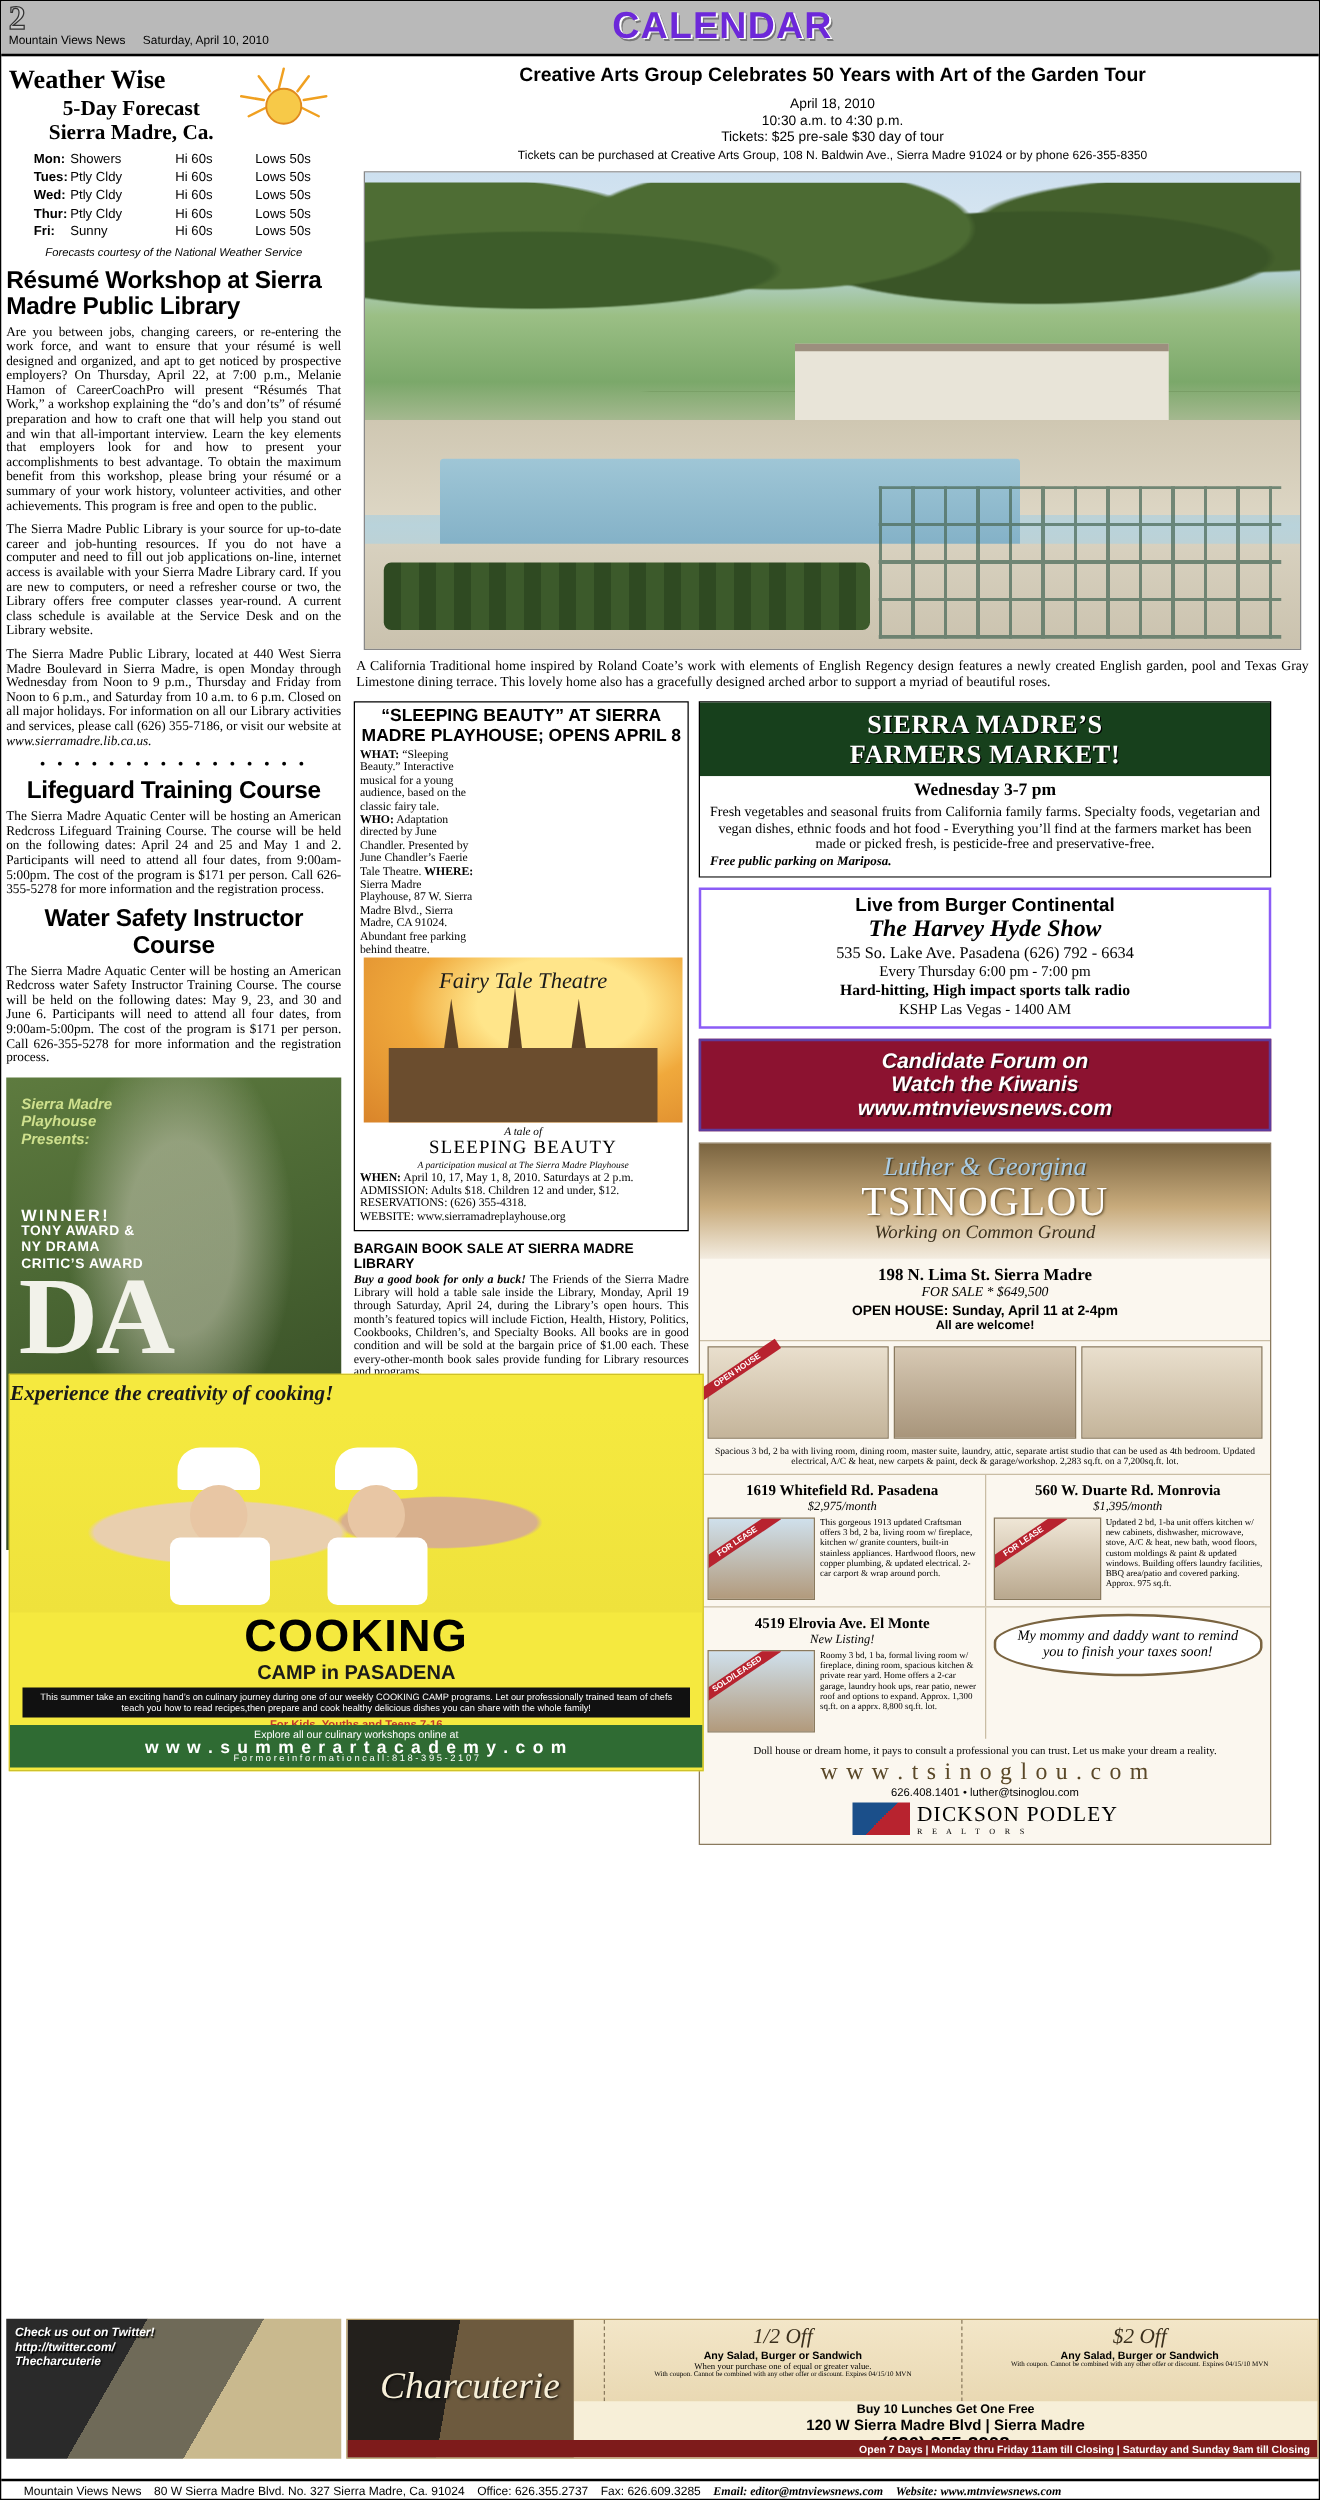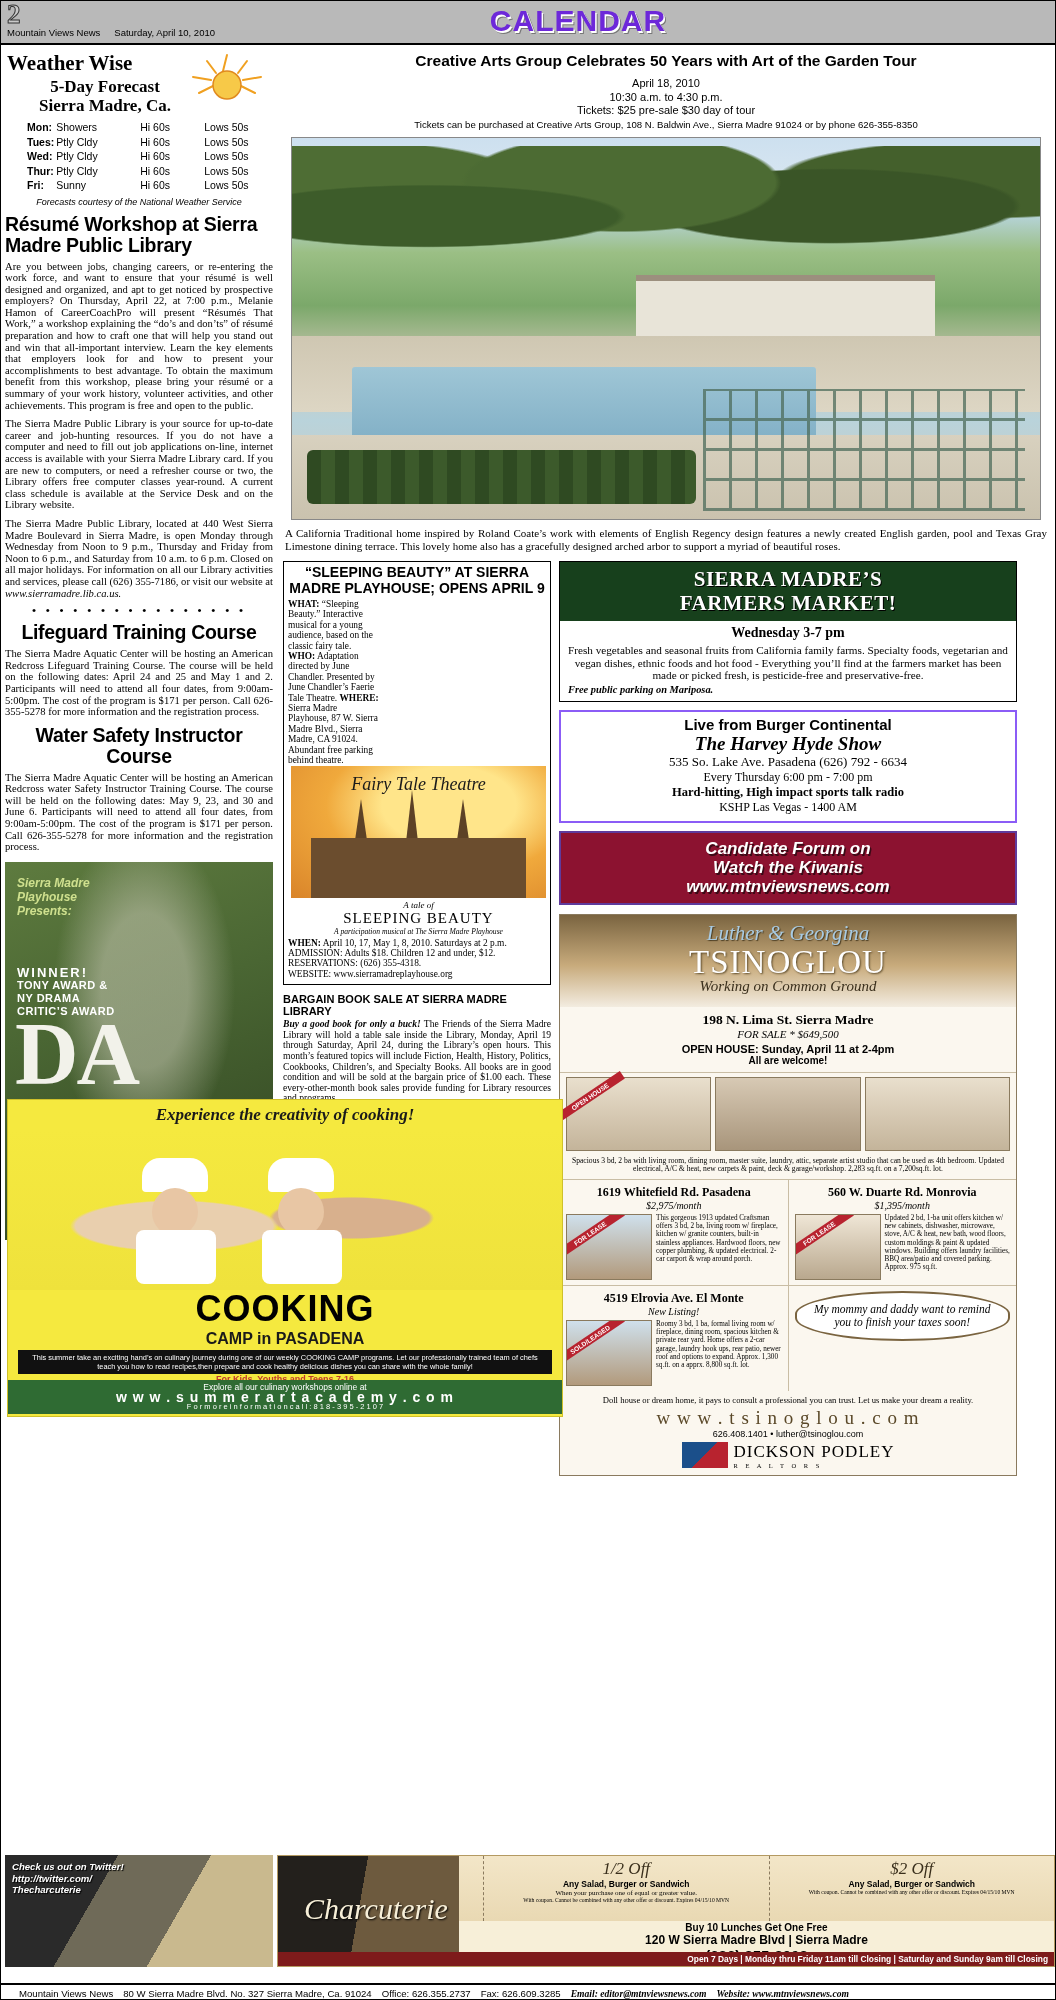--- a/index.html
+++ b/index.html
@@ -168,21 +168,21 @@
   .da-cred { position:absolute; top:276px; right:14px; text-align:center;
     font-family:"Liberation Sans", sans-serif; color:#fff; font-size:10px; line-height:12px; }
   .da-cred b { font-size:14px; }
   .da-now { position:absolute; bottom:6px; right:14px; text-align:center;
     font-family:"Liberation Sans", sans-serif; color:#ffe9a8; font-weight:bold; font-size:10.5px; line-height:12px; }
   .da-now .ital { font-style:italic; font-size:12px; color:#fff; }
 
   
   .cook-ad { margin-top:10px; width:556px; height:318px; position:relative; overflow:hidden;
     background:#f5e93f; border:1px solid #cfc12a; }
-  .cook-top { text-align:center; font-family:"Liberation Serif", serif; font-style:italic;
+  .cook-top { text-align:left; font-family:"Liberation Serif", serif; font-style:italic;
     font-weight:bold; font-size:17px; padding:5px 0 2px 0; color:#1a1a1a; }
   .cook-photo { position:absolute; top:30px; left:0; width:100%; height:160px;
     background:radial-gradient(ellipse at 30% 60%, #e9cfae 0 18%, transparent 19%),
                radial-gradient(ellipse at 62% 55%, #d8b08d 0 16%, transparent 17%),
                linear-gradient(#f5e93f, #efe23c); }
   .chef { position:absolute; bottom:6px; width:96px; height:126px; }
   .chef .hat { position:absolute; top:0; left:14px; width:66px; height:34px; background:#fff; border-radius:18px 18px 4px 4px; }
   .chef .head { position:absolute; top:30px; left:24px; width:46px; height:48px; background:#e8c6a4; border-radius:50%; }
   .chef .body { position:absolute; top:72px; left:8px; width:80px; height:54px; background:#fff; border-radius:8px; }
   .cook-logo { position:absolute; top:188px; left:0; width:100%; text-align:center; }
@@ -400,21 +400,21 @@
         <div class="ph-patio"></div>
         <div class="ph-chairs"></div>
         <div class="ph-hedge"></div>
       </div>
       <div class="photo-cap">A California Traditional home inspired by Roland Coate’s work with elements of English Regency design features a newly created English garden, pool and Texas Gray Limestone dining terrace. This lovely home also has a gracefully designed arched arbor to support a myriad of beautiful roses.</div>
 
       <div class="adrow">
 
         <div class="adcol-a">
           <div class="sb-box">
-            <div class="sb-title">“SLEEPING BEAUTY” AT SIERRA MADRE PLAYHOUSE; OPENS APRIL 9</div>
+            <div class="sb-title">“SLEEPING BEAUTY” AT SIERRA MADRE PLAYHOUSE; OPENS APRIL 8</div>
             <div class="sb-inner">
               <div class="sb-text">
                 <b>WHAT:</b>
                 <span>“Sleeping Beauty.” Interactive musical for a young audience, based on the classic fairy tale.</span>
                 <b>WHO:</b>
                 <span>Adaptation directed by June Chandler. Presented by June Chandler’s Faerie Tale Theatre.</span>
                 <b>WHERE:</b>
                 <span>Sierra Madre Playhouse, 87 W. Sierra Madre Blvd., Sierra Madre, CA 91024. Abundant free parking behind theatre.</span>
               </div>
               <div class="sb-art">

